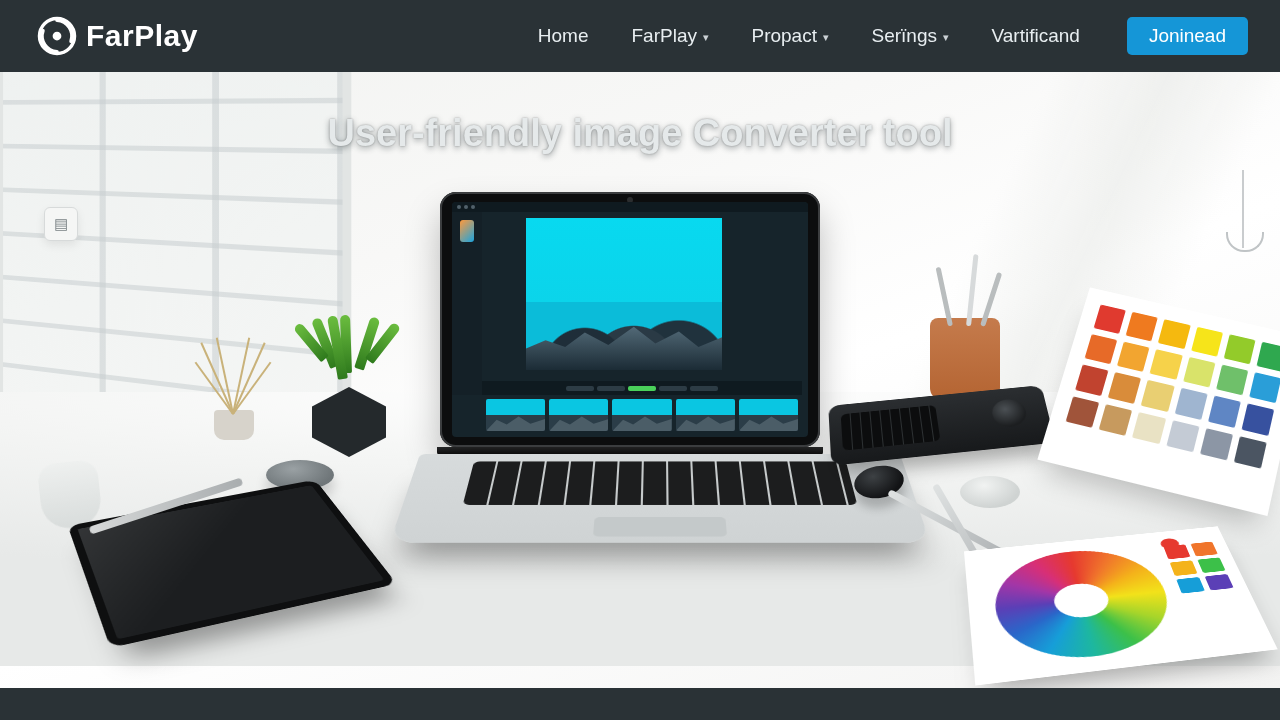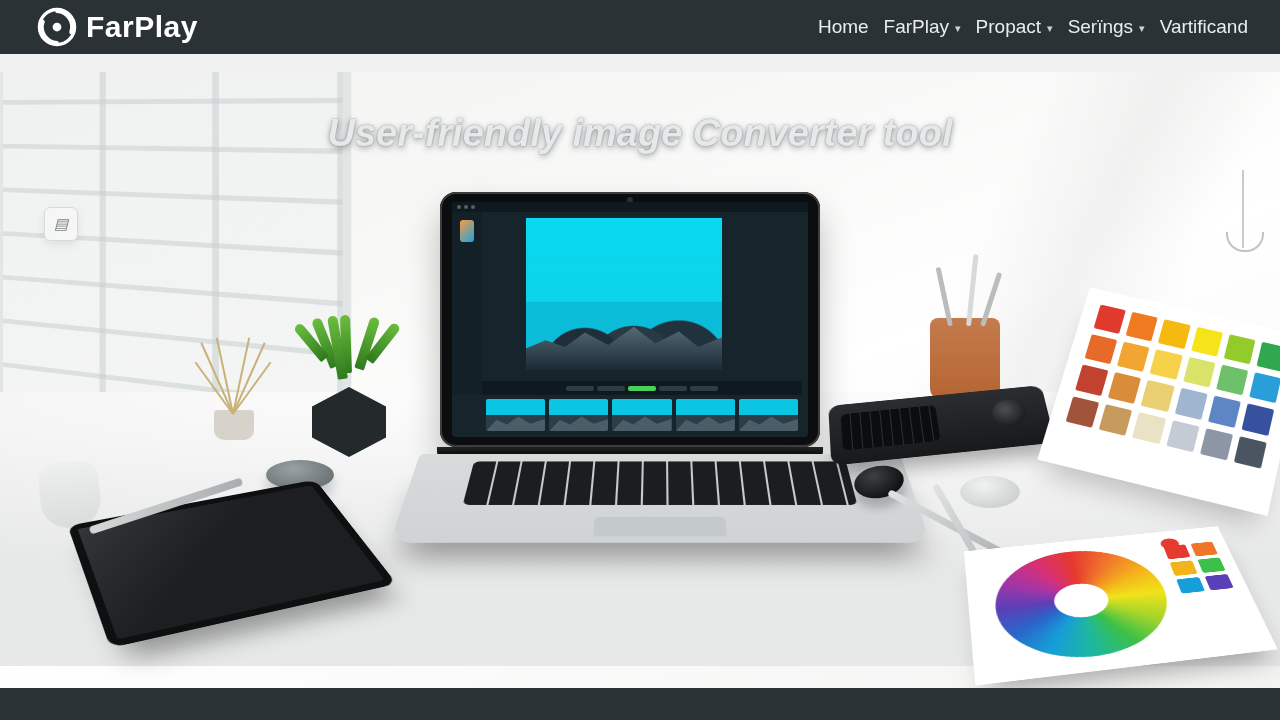--- a/index.html
+++ b/index.html
@@ -1,43 +1,42 @@
 <!DOCTYPE html>
 <html><head>
 <meta charset="utf-8">
 <style>
   * { margin: 0; padding: 0; box-sizing: border-box; }
   html, body { width: 1280px; height: 720px; overflow: hidden; font-family: -apple-system, "Segoe UI", Arial, sans-serif; }
   body { background: #f0f0f0; }
 
   
   .navbar {
-    position: absolute; top: 0; left: 0; right: 0; height: 54px;
+    position: absolute; top: 0; left: 0; right: 0; height: 72px;
     background: #2a3236;
     display: flex; align-items: center; padding: 0 32px 0 36px;
     z-index: 100;
   }
   .logo { display: flex; align-items: center; gap: 8px; color: #fff; }
   .logo-mark { width: 42px; height: 42px; }
   .logo-text { font-size: 30px; font-weight: 700; letter-spacing: .5px; }
   .nav-spacer { flex: 1; }
-  .nav-items { display: flex; align-items: center; gap: 15px; }
+  .nav-items { display: flex; align-items: center; gap: 43px; }
   .nav-item { color: #e8eef1; font-size: 19px; display: flex; align-items: center; gap: 6px; cursor: pointer; }
   .nav-item .chev { font-size: 11px; opacity: .85; margin-top: 2px; }
   .cta-btn {
     background: #1596d7; color: #fff; font-size: 19px; padding: 8px 22px;
     border-radius: 5px; cursor: pointer; margin-left: 4px;
   }
 
   
   .hero {
     position: absolute; top: 72px; left: 0; right: 0; bottom: 32px;
     background: linear-gradient(160deg, #f2f3f1 0%, #f8f8f7 30%, #ffffff 55%, #f3f3f2 100%);
     overflow: hidden;
-    font-style: italic;
   }
   .hero-heading {
     position: absolute; top: 40px; left: 50%; transform: translateX(-50%);
     color: #e5e9ea; font-size: 38px; font-weight: 600;
     text-shadow: 0 2px 6px rgba(40,50,55,.45), 0 0 2px rgba(0,0,0,.35);
     white-space: nowrap; z-index: 50;
   }
 
   
   .window-frame {
@@ -250,20 +249,23 @@
     <div class="nav-item">
       <span>Propact</span>
       <span class="chev">▾</span>
     </div>
     <div class="nav-item">
       <span>Serïngs</span>
       <span class="chev">▾</span>
     </div>
     <div class="nav-item">
       <span>Vartificand</span>
+    </div>
+    <div class="cta-btn">
+      <span>Joninead</span>
     </div>
   </div>
 </div>
 
 <div class="hero">
   <div class="window-frame"></div>
   <div class="light-streak"></div>
   <div class="hanger"></div>
 
   <div class="hero-heading">User-friendly image Converter tool</div>

